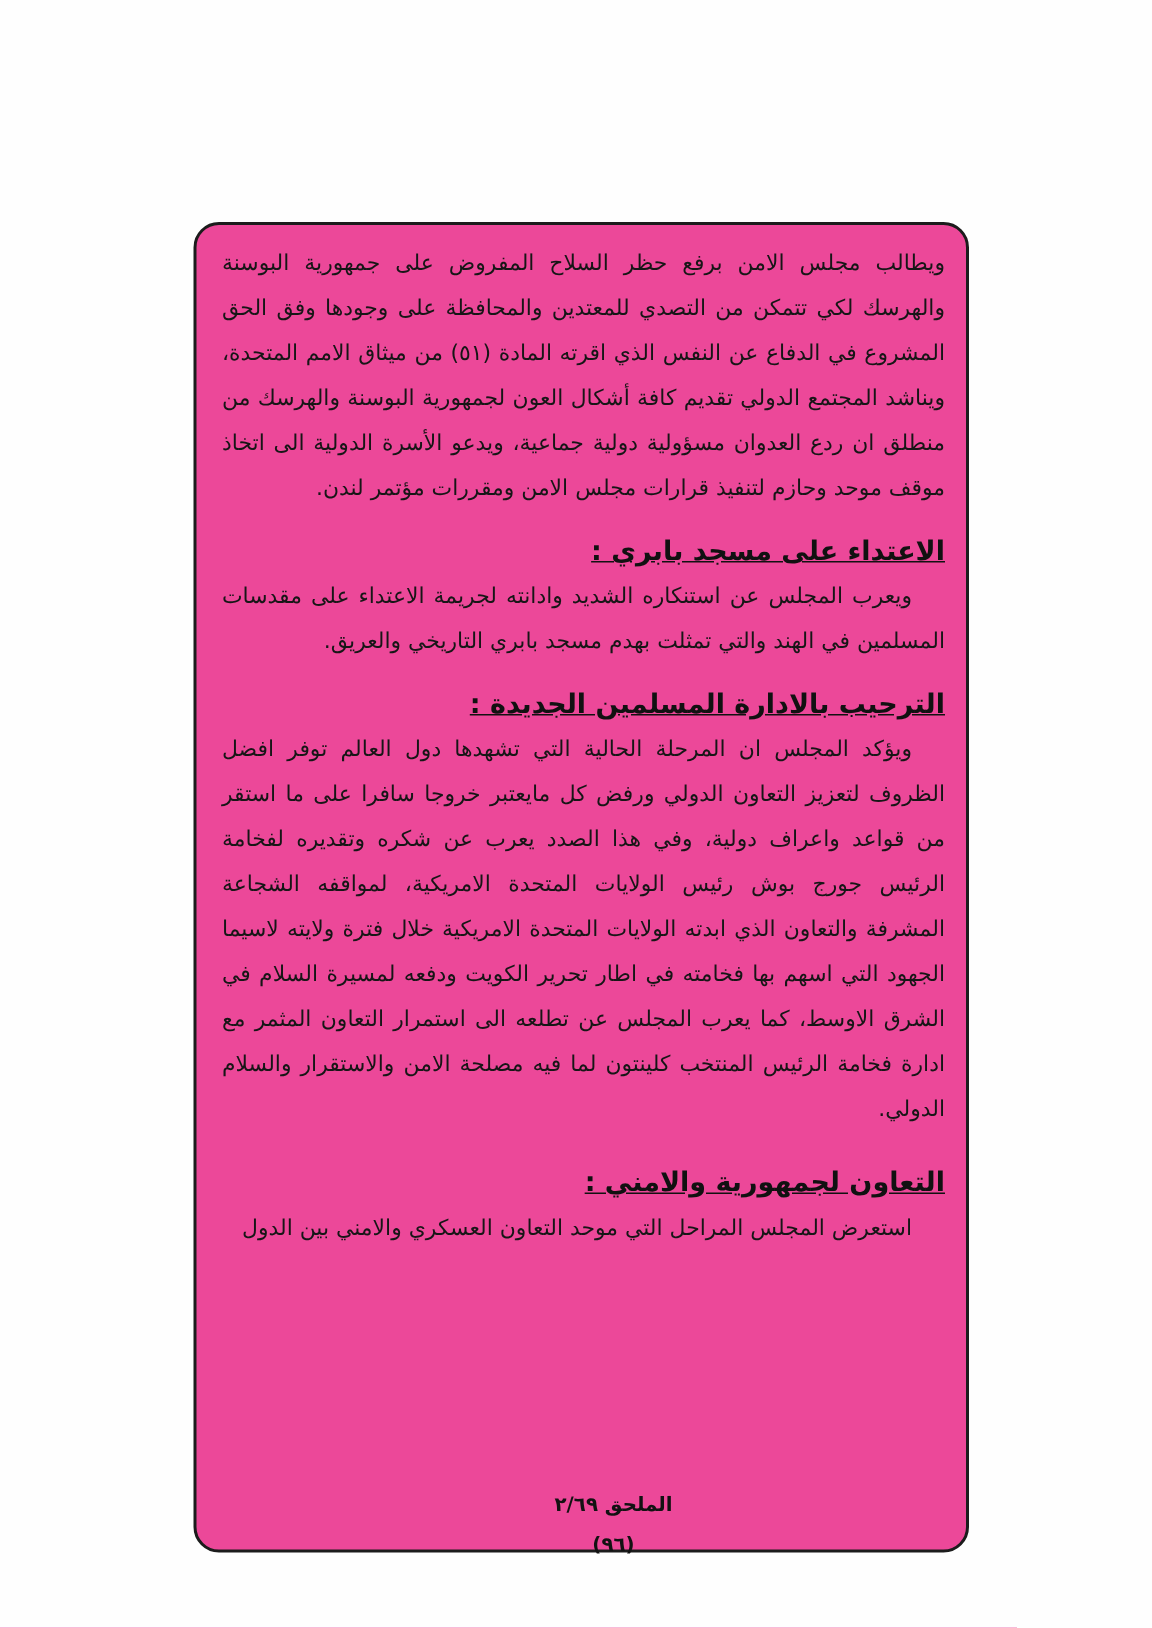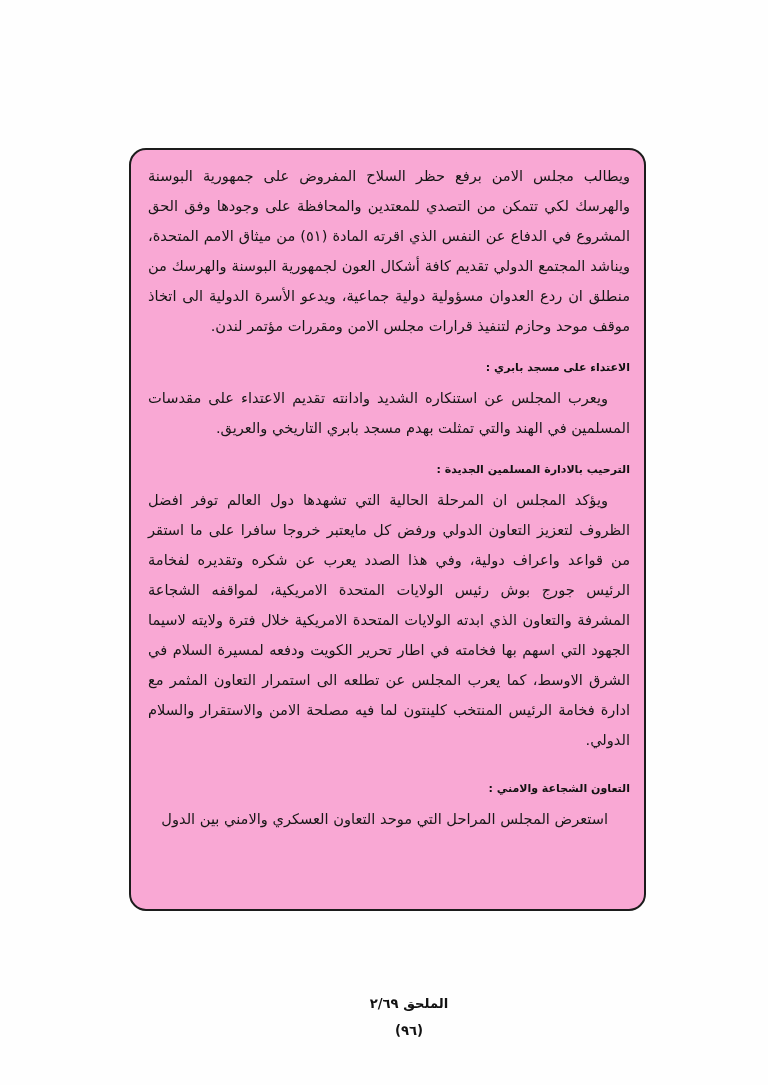--- a/index.html
+++ b/index.html
@@ -18,25 +18,25 @@
   .page {
     position: absolute;
     inset: 0;
     background: #fefefe;
   }
   .scan-box {
     position: absolute;
     left: 129px;
     top: 148px;
     width: 517px;
-    height: 763px;
+    height: 887px;
     box-sizing: border-box;
     border: 2px solid #1c1c1c;
     border-radius: 17px;
-    background: #f9a8d4;
+    background: #ec4899;
   }
   .content {
     position: absolute;
     top: 11px;
     right: 14px;
     left: 17px;
     direction: rtl;
     font-size: 14.6px;
     line-height: 30px;
     text-align: justify;
@@ -45,25 +45,26 @@
   .content p {
     margin: 0;
     padding: 0;
   }
   .content p.indent {
     text-indent: 22px;
   }
   .content h2 {
     margin: 12px 0 0 0;
     padding: 0;
-    font-size: 11px;
+    font-size: 18px;
     font-weight: bold;
     line-height: 30px;
     text-align: right;
     color: #111111;
+    text-decoration: underline;
   }
   .content section.gap-lg h2 {
     margin-top: 19px;
   }
   .footer {
     position: absolute;
     top: 990px;
     left: 25px;
     width: 768px;
     direction: rtl;
@@ -81,30 +82,30 @@
 
   <div class="scan-box">
     <div class="content">
 
       <section>
         <p>ويطالب مجلس الامن برفع حظر السلاح المفروض على جمهورية البوسنة والهرسك لكي تتمكن من التصدي للمعتدين والمحافظة على وجودها وفق الحق المشروع في الدفاع عن النفس الذي اقرته المادة (٥١) من ميثاق الامم المتحدة، ويناشد المجتمع الدولي تقديم كافة أشكال العون لجمهورية البوسنة والهرسك من منطلق ان ردع العدوان مسؤولية دولية جماعية، ويدعو الأسرة الدولية الى اتخاذ موقف موحد وحازم لتنفيذ قرارات مجلس الامن ومقررات مؤتمر لندن.</p>
       </section>
 
       <section>
         <h2>الاعتداء على مسجد بابري :</h2>
-        <p class="indent">ويعرب المجلس عن استنكاره الشديد وادانته تقديم الاعتداء على مقدسات المسلمين في الهند والتي تمثلت بهدم مسجد بابري التاريخي والعريق.</p>
+        <p class="indent">ويعرب المجلس عن استنكاره الشديد وادانته لجريمة الاعتداء على مقدسات المسلمين في الهند والتي تمثلت بهدم مسجد بابري التاريخي والعريق.</p>
       </section>
 
       <section>
         <h2>الترحيب بالادارة المسلمين الجديدة :</h2>
         <p class="indent">ويؤكد المجلس ان المرحلة الحالية التي تشهدها دول العالم توفر افضل الظروف لتعزيز التعاون الدولي ورفض كل مايعتبر خروجا سافرا على ما استقر من قواعد واعراف دولية، وفي هذا الصدد يعرب عن شكره وتقديره لفخامة الرئيس جورج بوش رئيس الولايات المتحدة الامريكية، لمواقفه الشجاعة المشرفة والتعاون الذي ابدته الولايات المتحدة الامريكية خلال فترة ولايته لاسيما الجهود التي اسهم بها فخامته في اطار تحرير الكويت ودفعه لمسيرة السلام في الشرق الاوسط، كما يعرب المجلس عن تطلعه الى استمرار التعاون المثمر مع ادارة فخامة الرئيس المنتخب كلينتون لما فيه مصلحة الامن والاستقرار والسلام الدولي.</p>
       </section>
 
       <section class="gap-lg">
-        <h2>التعاون الشجاعة والامني :</h2>
+        <h2>التعاون لجمهورية والامني :</h2>
         <p class="indent">استعرض المجلس المراحل التي موحد التعاون العسكري والامني بين الدول</p>
       </section>
 
     </div>
   </div>
 
   <div class="footer">
     <div>الملحق ٢/٦٩</div>
     <div>(٩٦)</div>
   </div>

